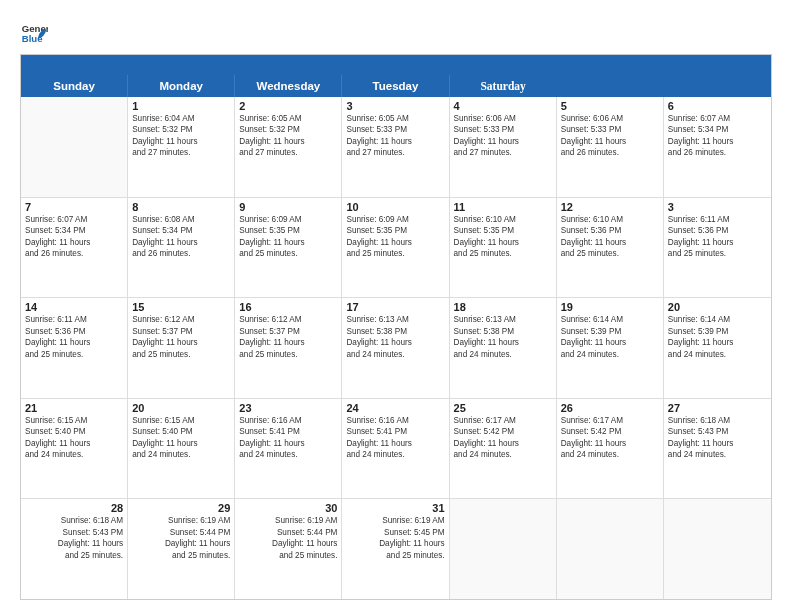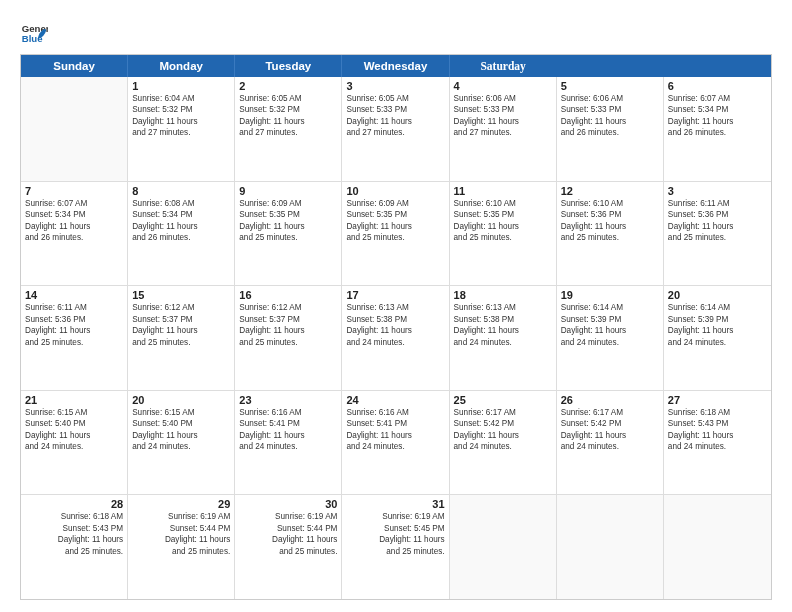--- a/index.html
+++ b/index.html
@@ -64,20 +64,21 @@
       grid-template-columns: repeat(7, 1fr);
       background: #2166b0;
     }
     .cal-header-cell {
       color: #fff;
       font-size: 11.5px;
       font-weight: bold;
       text-align: center;
       padding: 5px 15px;
       border-right: 1px solid #3a7ac0;
+      margin-top: 20px;
     }
     .cal-header-cell:last-child { border-right: none; font-family: Liberation Serif, serif; }
     .cal-body {
       flex: 1;
       display: flex;
       flex-direction: column;
     }
     .cal-week {
       display: grid;
       grid-template-columns: repeat(7, 1fr);
@@ -127,22 +128,22 @@
     <div class="title-block">
       <div class="title-month"></div>
       <div class="title-location"></div>
     </div>
   </div>
 
   <div class="calendar">
     <div class="cal-header-row">
     <div class="cal-header-cell">Sunday</div>
         <div class="cal-header-cell">Monday</div>
+        <div class="cal-header-cell">Wednesday</div>
         <div class="cal-header-cell">Tuesday</div>
-        <div class="cal-header-cell">Wednesday</div>
         <div class="cal-header-cell">Saturday</div>
       </div>
     <div class="cal-body">
     <div class="cal-week">
           <div class="cal-cell empty"></div>
           <div class="cal-cell">
             <span class="day-num">1</span>
             <div><span class="info-line">Sunrise: 6:04 AM</span><br><span class="info-line">Sunset: 5:32 PM</span><br><span class="info-line">Daylight: 11 hours<br>and 27 minutes.</span></div>
           </div>
           <div class="cal-cell">

